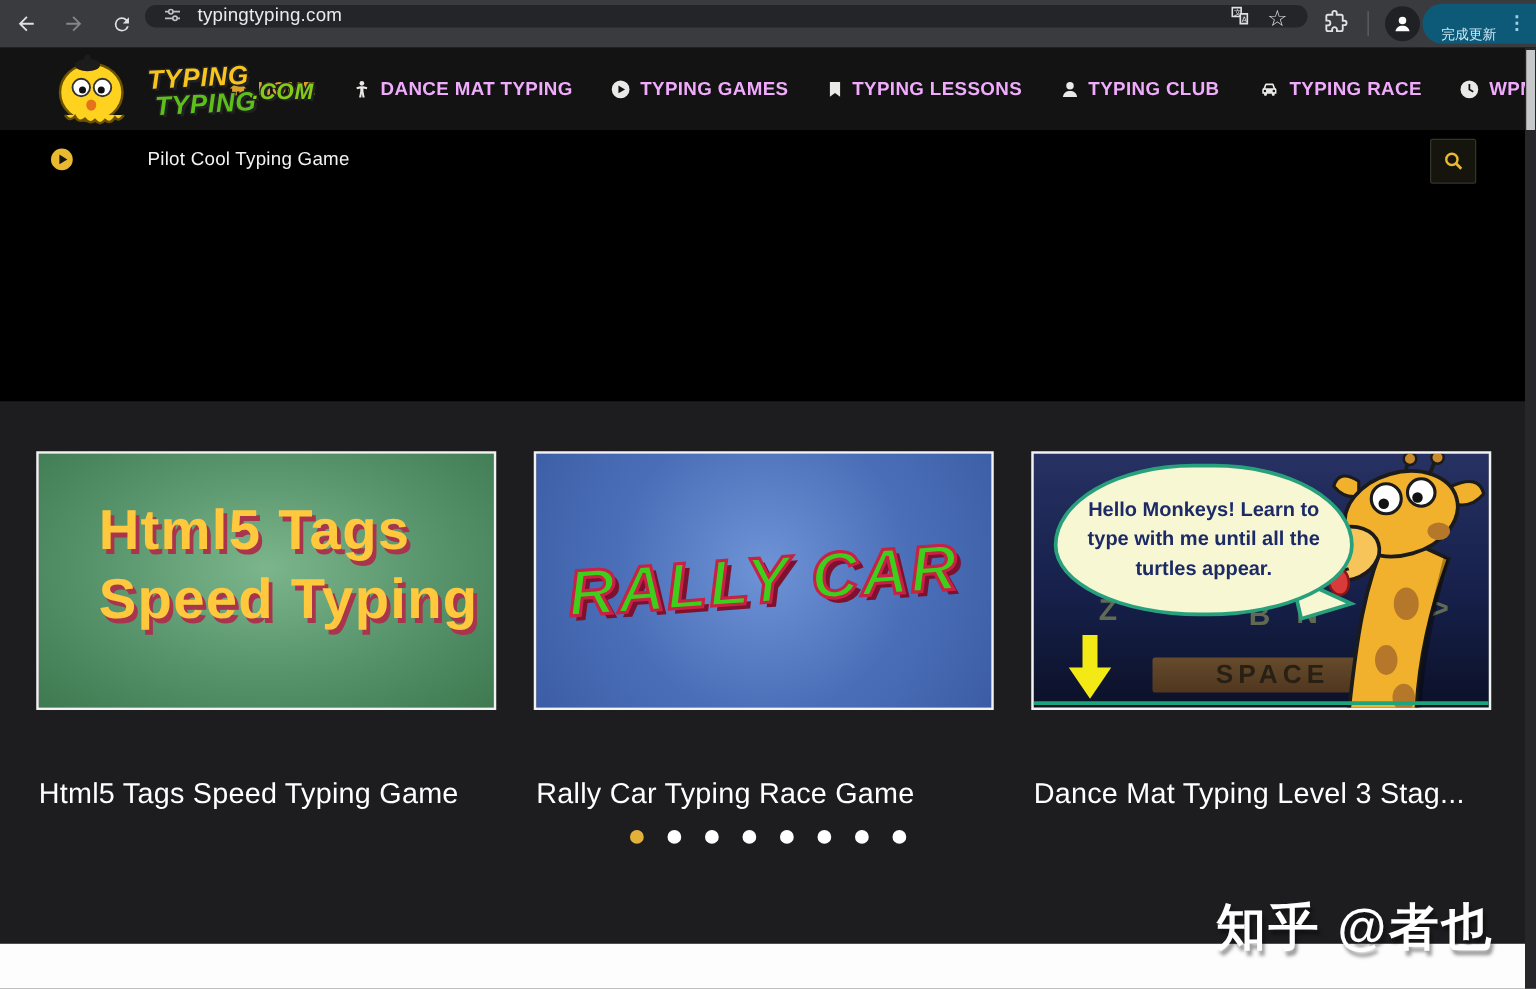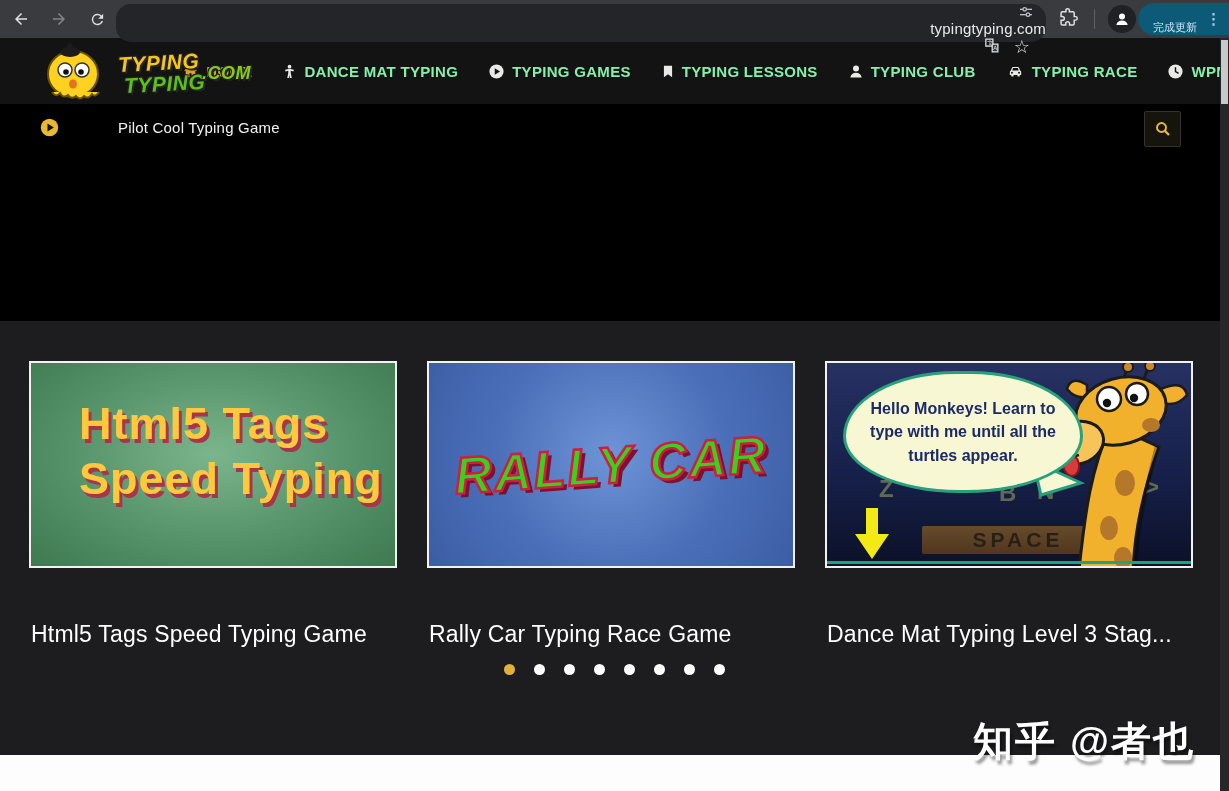--- a/index.html
+++ b/index.html
@@ -13,23 +13,23 @@
 
   
   .toolbar{
     position:absolute; top:0; left:0; width:1229px; height:38px;
     background:#3a3b3f; display:flex; align-items:center; z-index:30;
   }
   .tb-btn{ width:34px; height:34px; display:flex; align-items:center; justify-content:center;
     color:#dfe1e5; font-size:17px; border-radius:50%; margin-left:4px; }
   .tb-btn.disabled{ color:#87898d; }
   .omnibox{
-    position:absolute; left:116px; top:4px; width:930px; height:38px;
-    background:#232528; border-radius:15px; display:flex; align-items:flex-end;
-    color:#e8eaed; font-size:15px;flex-direction:column;
+    position:absolute; left:116px; top:4px; width:930px; height:18px;
+    background:#232528; border-radius:15px; display:flex; align-items:flex-start;
+    color:#e8eaed; font-size:15px;
   }
   .omnibox .tune{ margin:0 12px 0 14px; display:flex; }
   .omnibox .url{ flex:1; letter-spacing:.2px; }
   .omnibox .right-icons{ display:flex; align-items:center; gap:14px; margin-right:16px; }
   .star{ font-size:18px; color:#dfe1e5; line-height:1; }
   .puzzle{ position:absolute; left:1058px; top:7px; }
   .tb-divider{ position:absolute; left:1094px; top:9px; width:1px; height:20px; background:#5f6368; }
   .avatar{ position:absolute; left:1108px; top:5px; width:28px; height:28px; border-radius:50%;
     background:#202124; display:flex; align-items:center; justify-content:center; }
   .update-pill{
@@ -48,21 +48,21 @@
   .logo{ display:flex; align-items:center; margin-left:40px; width:208px; position:relative; height:66px; cursor:pointer; }
   .logo-text{ position:absolute; left:72px; top:6px; width:140px; height:56px;
     font-weight:bold; font-style:italic; font-size:21px; letter-spacing:.5px; }
   .logo-w1{ position:absolute; left:6px; top:7px; color:#f7c51e; transform:rotate(-3deg);
     text-shadow:-1px -1px 0 #222,1px -1px 0 #222,-1px 1px 0 #222,2px 2px 0 #222; }
   .logo-w2{ position:absolute; left:12px; top:28px; color:#5dbf1a; transform:rotate(-3deg);
     text-shadow:-1px -1px 0 #222,1px -1px 0 #222,-1px 1px 0 #222,2px 2px 0 #222; }
   .logo-tld{ position:absolute; left:90px; top:19px; color:#84cc16; font-size:18px;
     text-shadow:-1px -1px 0 #222,1px -1px 0 #222,-1px 1px 0 #222,2px 2px 0 #222; }
   .main-nav{ display:flex; gap:30px; margin-left:2px; }
-  .nav-item{ display:flex; align-items:center; gap:7px; color:#86efac; font-size:15px;
+  .nav-item{ display:flex; align-items:center; gap:7px; color:#f0abfc; font-size:15px;
     font-weight:600; letter-spacing:.3px; cursor:pointer; white-space:nowrap; }
   .nav-item svg{ flex:0 0 auto; }
   .nav-item.active{ color:#d7a12c; }
 
   
   .subbar{
     position:absolute; top:104px; left:0; width:1229px; height:46px; background:#000;
     display:flex; align-items:center; z-index:15;padding-left:40px;
   }
   .subbar-title{ color:#f2f2f2; font-size:15px; margin-left:78px; letter-spacing:.2px; cursor:pointer; }

